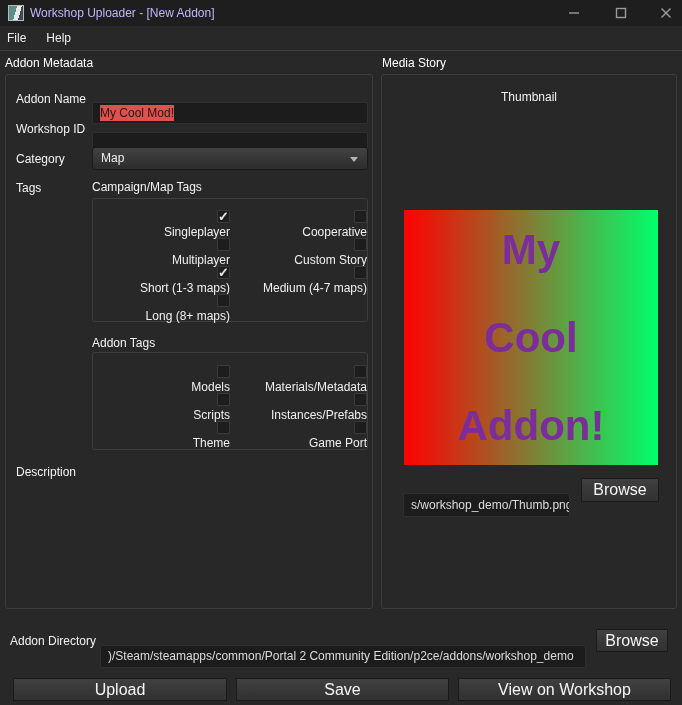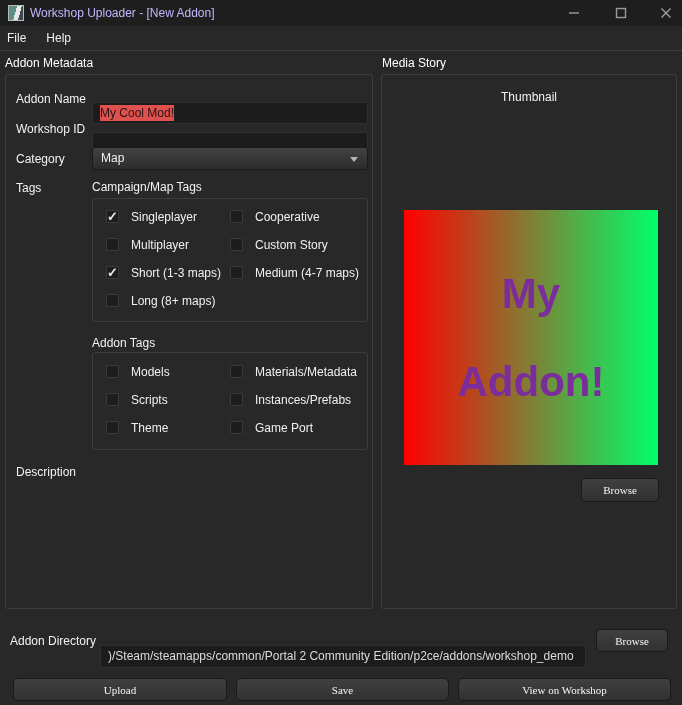--- a/index.html
+++ b/index.html
@@ -31,36 +31,36 @@
     height:22px; line-height:20px; white-space:nowrap; overflow:hidden;margin-top:15px; }
   input.text-input{ outline:none; }
   .sel{ background:var(--selection-bg,#df514e); color:var(--selection-text,#2a1414); padding:1px 0; }
   .combobox{ position:absolute; height:23px; border:1px solid #1a1a1a; border-radius:3px;
     background:linear-gradient(#424242,#2c2c2c); color:#f0f0f0; line-height:21px; padding:0 8px; }
   .combo-arrow{ position:absolute; right:9px; top:9px; width:0; height:0;
     border-left:4px solid transparent; border-right:4px solid transparent; border-top:5px solid #b4b4b4; }
   
   .tagbox{ position:absolute; border:1px solid #3e3e3e; border-radius:3px; }
   .check-grid{ display:grid; grid-template-columns:124px 1fr; }
-  .check-item{ display:flex; align-items:flex-start; gap:12px; height:28px; }
+  .check-item{ display:flex; align-items:flex-end; gap:2px; height:28px;flex-direction:column; }
   .checkbox{ width:13px; height:13px; background:#1d1d1d; border:1px solid #3a3a3a; border-radius:1px;
     position:relative; flex:0 0 auto; }
   .checkbox.checked::after{ content:"✓"; position:absolute; left:0px; top:-2px;
     color:#e8e8e8; font-size:13px; font-weight:bold; }
   .check-label{ color:#f0f0f0; white-space:nowrap; }
   
   .textarea{ position:absolute; background:#181818; border:1px solid #2e2e2e; border-radius:2px;
     color:#e6e6e6; font-size:12px; line-height:1.72; padding:5px 8px; overflow:hidden; }
   
   .thumb{ position:absolute; display:flex; flex-direction:column; align-items:center;
     justify-content:center; gap:40px; font-family:cursive, sans-serif; font-size:42px; font-weight:bold; }
   
   .btn{ position:absolute; background:linear-gradient(#404040,#313131); border:1px solid #1a1a1a;
-    border-radius:5px; color:#f5f5f5; font-size:11px; display:flex; align-items:center;
-    justify-content:center; cursor:default;font-family:Liberation Serif, serif; }
+    border-radius:0; color:#f5f5f5; font-size:16px; display:flex; align-items:center;
+    justify-content:center; cursor:default; }
 </style>
 </head>
 <body>
 
 <div class="window">
 
   <div class="titlebar">
     <div class="app-icon"></div>
     <span class="win-title">Workshop Uploader - [New Addon]</span>
     <div class="win-btn" style="left:559px;">
@@ -169,23 +169,25 @@
     </div>
   </div>
 
   <div class="field-label" style="left:16px; top:465px;">Description</div>
 
   <div class="groupbox" style="left:381px; top:74px; width:296px; height:535px;"></div>
   <div class="field-label" style="left:381px; top:90px; width:296px; text-align:center;">Thumbnail</div>
 
   <div class="thumb" style="left: 404px; top: 210px; width: 254px; height: 255px; background: linear-gradient(90deg, rgb(255, 0, 0), rgb(0, 255, 106)); color: rgb(123, 45, 155);">
     <span>My</span>
+    <span>Cool</span>
     <span>Addon!</span>
   </div>
 
+  <div class="text-input" style="left:403px; top:478px; width:167px; height:24px; line-height:22px;">s/workshop_demo/Thumb.png</div>
   <div class="btn" style="left:581px; top:478px; width:78px; height:24px;">Browse</div>
 
   <div class="field-label" style="left:10px; top:634px;">Addon Directory</div>
   <div class="text-input" style="left:100px; top:630px; width:486px; height:23px; line-height:21px;">)/Steam/steamapps/common/Portal 2 Community Edition/p2ce/addons/workshop_demo</div>
   <div class="btn" style="left:596px; top:629px; width:72px; height:23px;">Browse</div>
 
   <div class="btn" style="left:13px; top:678px; width:214px; height:23px;">Upload</div>
   <div class="btn" style="left:236px; top:678px; width:213px; height:23px;">Save</div>
   <div class="btn" style="left:458px; top:678px; width:213px; height:23px;">View on Workshop</div>
 

